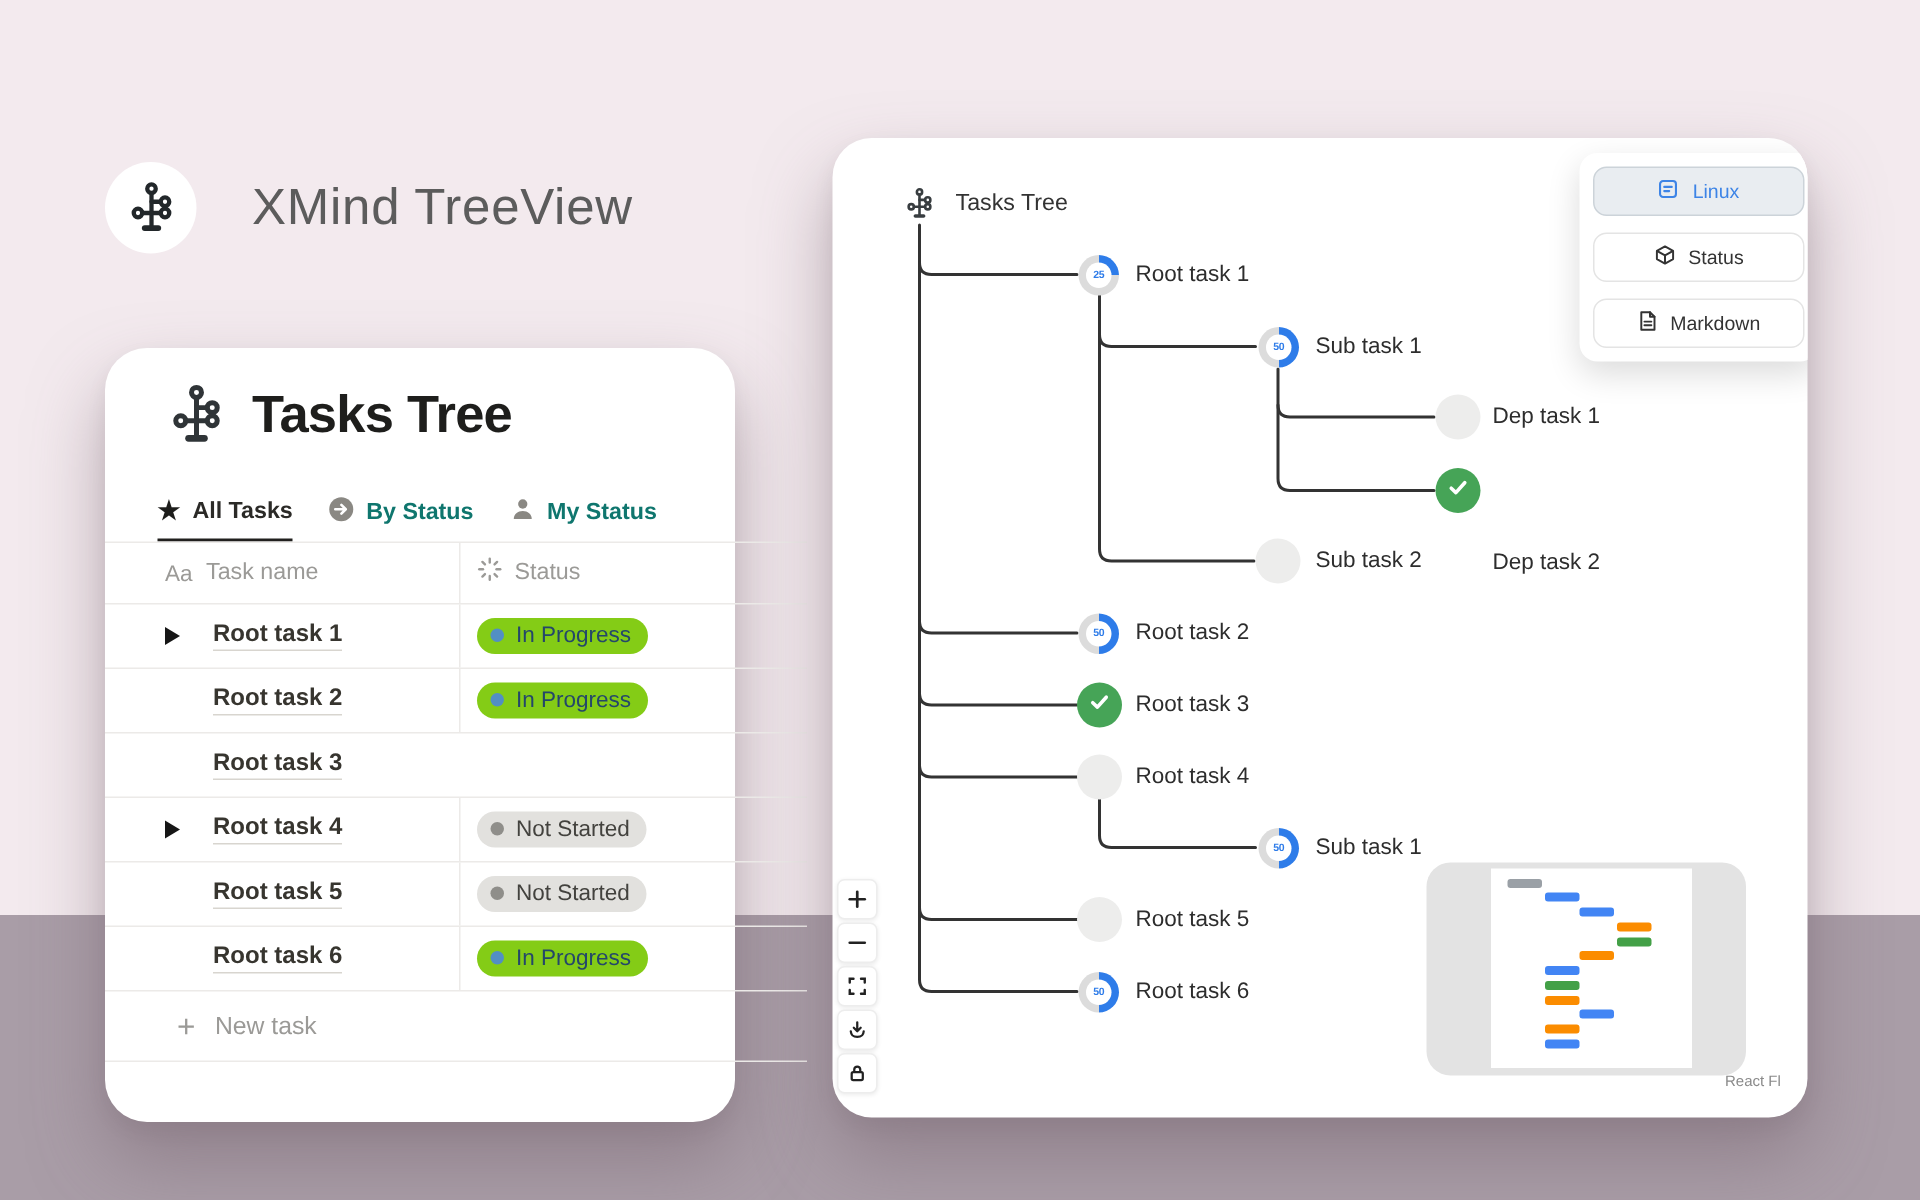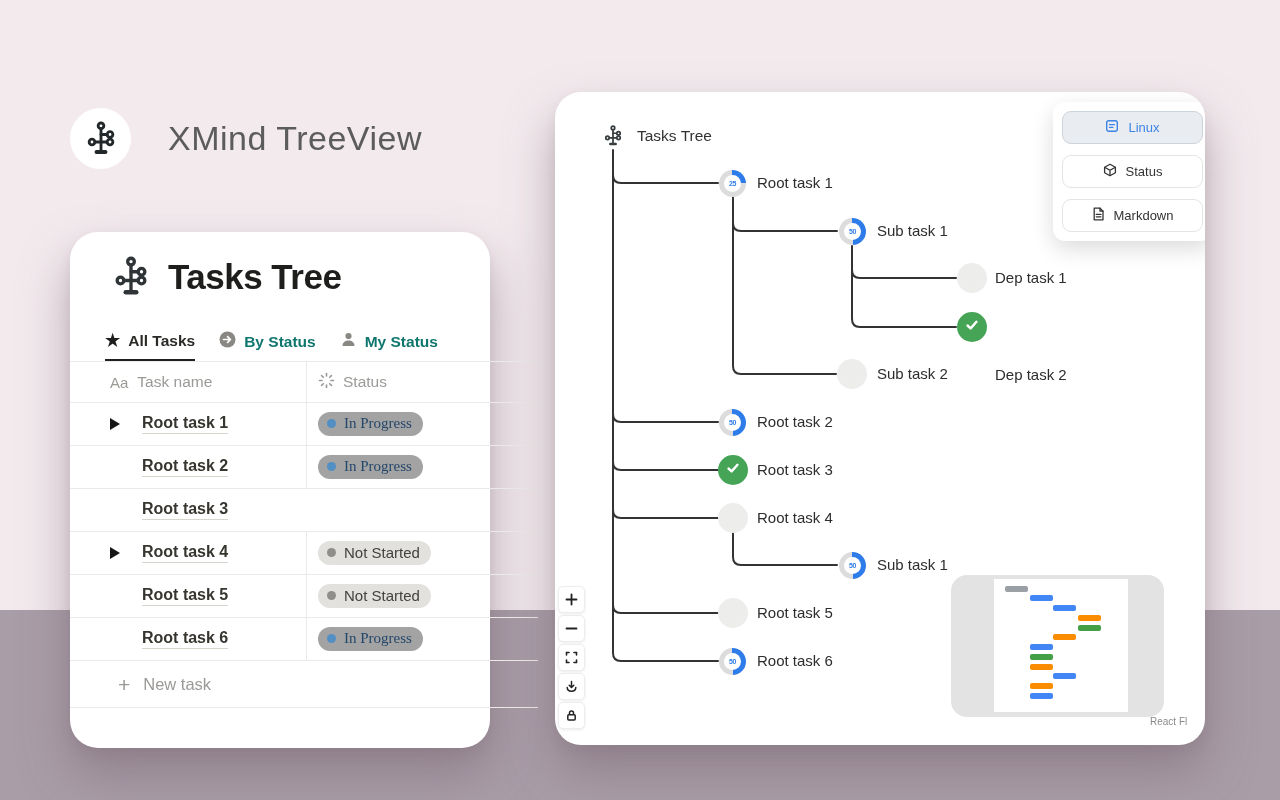--- a/index.html
+++ b/index.html
@@ -33,21 +33,21 @@
   .n-row.header { height:41px; color:#9b9a97; }
   .n-row.header .n-cell-name { padding-left:40px; gap:9px; }
   .n-row.task { height:43px; }
   .aa-glyph { font-size:15px; }
   .burst { margin-right:8px; }
   .task-name { font-weight:700; font-size:16px; color:#37352f; border-bottom:1px solid #d8d5cf; padding-bottom:1px; }
   .expand-tri { position:absolute; left:40px; top:50%; transform:translateY(-50%);
                 width:0; height:0; border-left:10px solid #161616; border-top:6px solid transparent; border-bottom:6px solid transparent; cursor:pointer; }
   .pill { display:inline-flex; align-items:center; gap:8px; padding:3px 11px 4px 9px; border-radius:14px; font-size:15px; cursor:pointer; }
   .pill .dot { width:9px; height:9px; border-radius:50%; }
-  .pill-inprogress { background:#a3a3a3; color:#24476a;font-family:Liberation Serif, serif; }
+  .pill-inprogress { background:#84cc16; color:#24476a; }
   .pill-inprogress .dot { background:#528fc4; }
   .pill-done { background:#d9ead8; color:#2b4f37; }
   .pill-done .dot { background:#55a26b; }
   .pill-notstarted { background:#e2e1de; color:#43423e; }
   .pill-notstarted .dot { background:#8f8e8a; }
   .n-newtask { display:flex; align-items:center; height:47px; padding-left:48px; gap:13px; color:#9b9a97; border-bottom:1px solid #eceae8; cursor:pointer; }
   .n-newtask .plus { font-size:21px; font-weight:400; line-height:1; }
   .n-newtask .nt-label { font-size:16.5px; }
 
   

